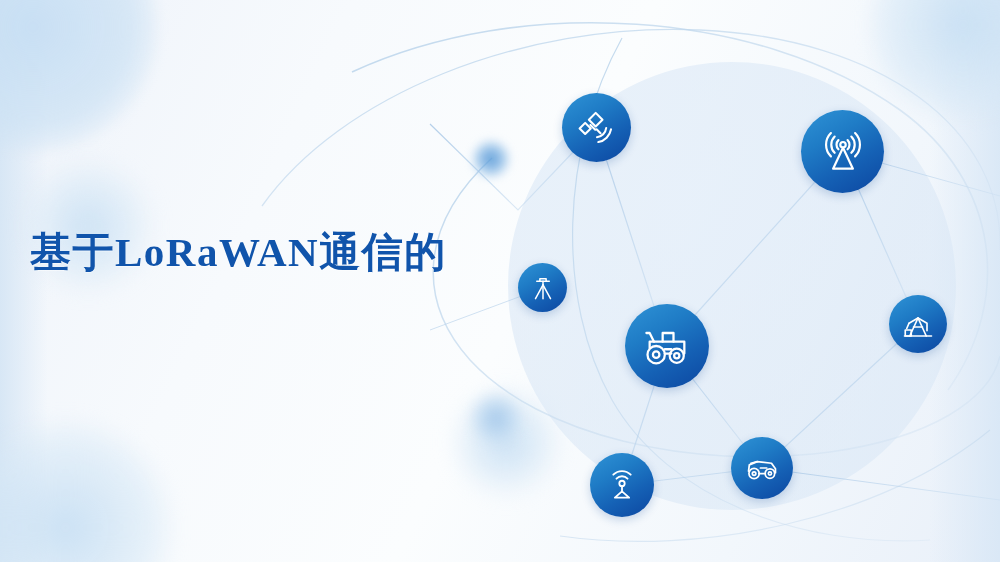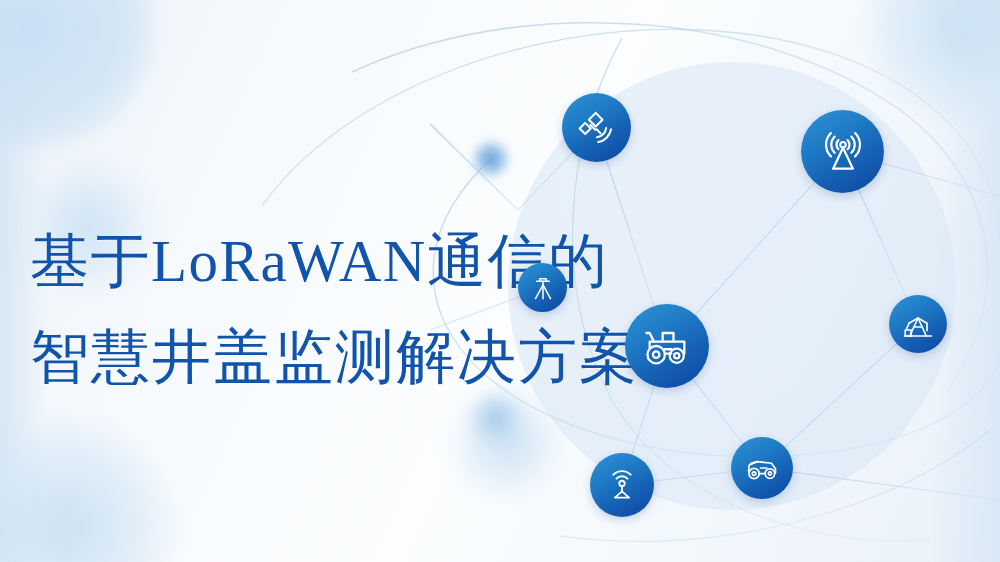--- a/index.html
+++ b/index.html
@@ -113,22 +113,22 @@
   
   .title-block {
     position: absolute;
     left: 30px;
     top: 232px;
     width: 560px;
   }
   .title-line {
     color: #1054ab;
     font-family: "Liberation Serif", "DejaVu Serif", serif;
-    font-size: 59px;
-    font-weight: 400;
+    font-size: 41px;
+    font-weight: 700;
     letter-spacing: 1.5px;
     line-height: 1.0;
     white-space: nowrap;
     text-shadow: 0 1px 1px rgba(255,255,255,0.55);
   }
   .title-line.second {
     margin-top: 37px;
     letter-spacing: 2px;
   }
 
@@ -190,21 +190,20 @@
     <path d="M 543 288 L 430 330" fill="none" stroke="url(#lg-link)" stroke-width="1.0"></path>
     <path d="M 762 468 L 1000 500" fill="none" stroke="url(#lg-link)" stroke-width="1.0"></path>
     <path d="M 842 152 L 1000 196" fill="none" stroke="url(#lg-link)" stroke-width="1.0"></path>
   </svg>
 
   <div class="dot dot-a"></div>
   <div class="dot dot-b"></div>
 
   <div class="title-block">
     <div class="title-line">基于LoRaWAN通信的</div>
-    <div class="title-line second">智慧井盖监测解决方案</div>
   </div>
 
   <div class="node" style="left:562px; top:93px; width:69px; height:69px;">
     <span>
       <svg width="42" height="42" viewBox="0 0 48 48" fill="none" stroke="#ffffff" stroke-width="2.4" stroke-linecap="round" stroke-linejoin="round">
         <rect x="6" y="20" width="9" height="9" transform="rotate(-45 10.5 24.5)"></rect>
         <rect x="17" y="9" width="11" height="11" transform="rotate(-45 22.5 14.5)"></rect>
         <path d="M16.5 20.5 L22 26"></path>
         <path d="M23.5 25.5 L28 30"></path>
         <path d="M24 34.5 A12 12 0 0 0 34.5 24"></path>

